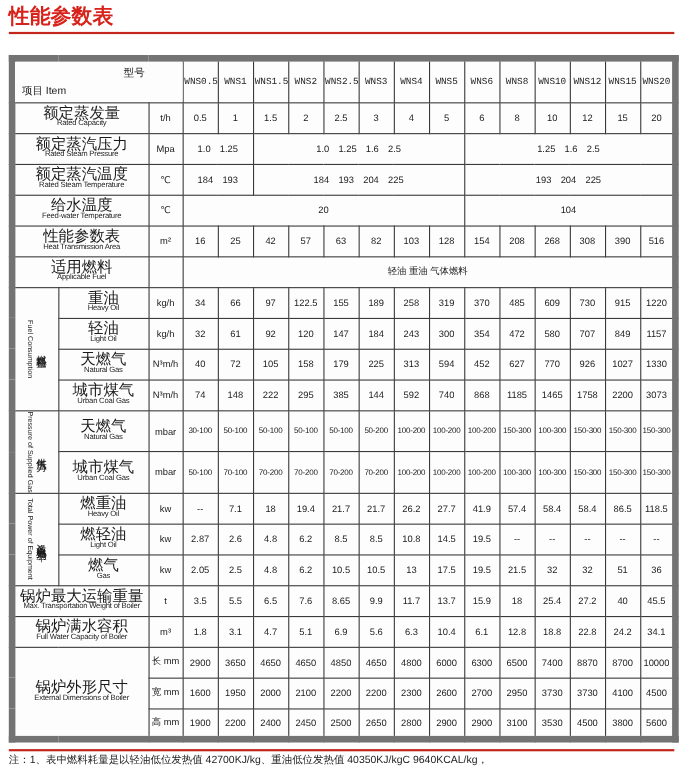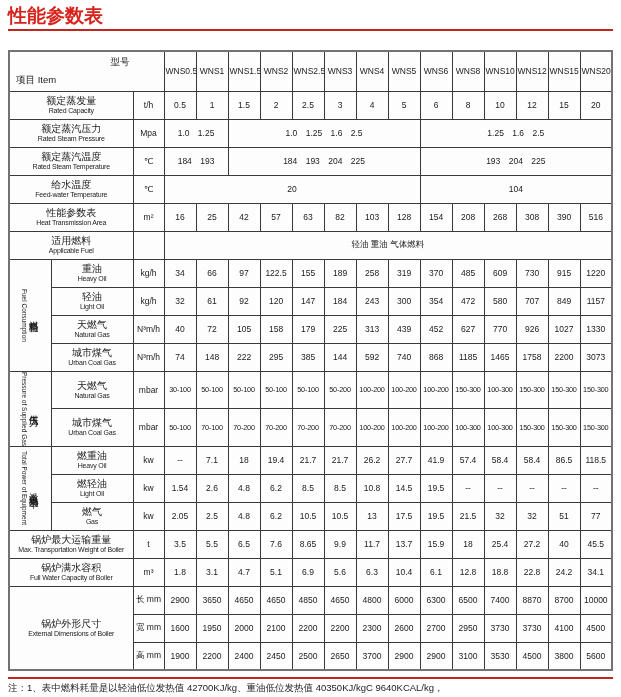--- a/index.html
+++ b/index.html
@@ -6,29 +6,29 @@
   body{
     width:621px;height:697px;overflow:hidden;background:#ffffff;
     font-family:"Liberation Sans","DejaVu Sans",sans-serif;color:#1a1a1a;
   }
   .page{padding:5px 8px 0 8px;}
   .title-cn{color:#d8231d;font-size:19px;font-weight:bold;line-height:22px;margin:0;}
   .title-en{font-size:13px;color:#111;margin:3px 0 5px 0;}
   .redline{height:0;border-top:2px solid #c2261c;margin:2px 0 5px 0;}
   .redline.bottom{margin-top:6px;margin-bottom:3px;}
 
-  table.params{border-collapse:collapse;table-layout:fixed;width:605px;border:2px solid #737373;margin-top:19px;}
+  table.params{border-collapse:collapse;table-layout:fixed;width:605px;border:6px solid #737373;margin-top:19px;}
   table.params td,table.params th{
     border:1px solid #3a3a3a;text-align:center;vertical-align:middle;
     padding:0 1px;overflow:hidden;font-size:8.5px;background:#fdfdfd;font-weight:normal;
   }
   tr.hdr{height:40px;} tr.r{height:28px;}
-  th.model{font-size:8px;color:#222;}
+  th.model{font-size:8px;color:#222;font-family:Liberation Mono, monospace;}
   td.lbl,td.unit,td.grp,td.sublbl{background:#e9e9e9;}
-  td.lbl .cn,td.sublbl .cn{font-size:10px;line-height:11px;}
+  td.lbl .cn,td.sublbl .cn{font-size:14px;line-height:11px;}
   td.lbl .en,td.sublbl .en{font-size:7px;line-height:9px;color:#222;letter-spacing:-0.2px;}
   td.unit{font-size:8.5px;}
   td.grp{padding:0;}
   .vwrap{display:flex;flex-direction:row;align-items:center;justify-content:center;gap:1px;height:100%;}
   .ven{writing-mode:vertical-rl;font-size:6.5px;color:#222;line-height:7px;letter-spacing:0;}
   .vcn{writing-mode:vertical-rl;text-orientation:upright;font-size:9.5px;letter-spacing:1px;line-height:11px;}
   tr.spanrow td.data{word-spacing:6px;}
   tr.tight td.data{font-size:7.3px;letter-spacing:-0.2px;}
   td.corner{position:relative;background:#e9e9e9;padding:0;
     background-image:linear-gradient(to bottom right,transparent calc(50% - 0.7px),#3a3a3a calc(50% - 0.7px),#3a3a3a calc(50% + 0.7px),transparent calc(50% + 0.7px)),linear-gradient(#e9e9e9,#e9e9e9);}
@@ -222,21 +222,21 @@
       </td>
       <td class="unit">N³m/h</td>
 
     <td class="data">40</td>
           <td class="data">72</td>
           <td class="data">105</td>
           <td class="data">158</td>
           <td class="data">179</td>
           <td class="data">225</td>
           <td class="data">313</td>
-          <td class="data">439</td>
+          <td class="data">594</td>
           <td class="data">452</td>
           <td class="data">627</td>
           <td class="data">770</td>
           <td class="data">926</td>
           <td class="data">1027</td>
           <td class="data">1330</td>
         </tr>
     <tr class="r">
       <td class="sublbl">
         <div class="cn">城市煤气</div>
@@ -339,21 +339,21 @@
           <td class="data">86.5</td>
           <td class="data">118.5</td>
         </tr>
     <tr class="r">
       <td class="sublbl">
         <div class="cn">燃轻油</div>
         <div class="en">Light Oil</div>
       </td>
       <td class="unit">kw</td>
 
-    <td class="data">1.54</td>
+    <td class="data">2.87</td>
           <td class="data">2.6</td>
           <td class="data">4.8</td>
           <td class="data">6.2</td>
           <td class="data">8.5</td>
           <td class="data">8.5</td>
           <td class="data">10.8</td>
           <td class="data">14.5</td>
           <td class="data">19.5</td>
           <td class="data">--</td>
           <td class="data">--</td>
@@ -374,21 +374,21 @@
           <td class="data">6.2</td>
           <td class="data">10.5</td>
           <td class="data">10.5</td>
           <td class="data">13</td>
           <td class="data">17.5</td>
           <td class="data">19.5</td>
           <td class="data">21.5</td>
           <td class="data">32</td>
           <td class="data">32</td>
           <td class="data">51</td>
-          <td class="data">77</td>
+          <td class="data">36</td>
         </tr>
 
     <tr class="r">
       <td class="lbl" colspan="2">
         <div class="cn">锅炉最大运输重量</div>
         <div class="en">Max. Transportation Weight of Boiler</div>
       </td>
       <td class="unit">t</td>
 
     <td class="data">3.5</td>
@@ -472,21 +472,21 @@
         </tr>
     <tr class="r">
       <td class="unit">高 mm</td>
 
     <td class="data">1900</td>
           <td class="data">2200</td>
           <td class="data">2400</td>
           <td class="data">2450</td>
           <td class="data">2500</td>
           <td class="data">2650</td>
-          <td class="data">3700</td>
+          <td class="data">2800</td>
           <td class="data">2900</td>
           <td class="data">2900</td>
           <td class="data">3100</td>
           <td class="data">3530</td>
           <td class="data">4500</td>
           <td class="data">3800</td>
           <td class="data">5600</td>
         </tr>
   </tbody>
     </table>

